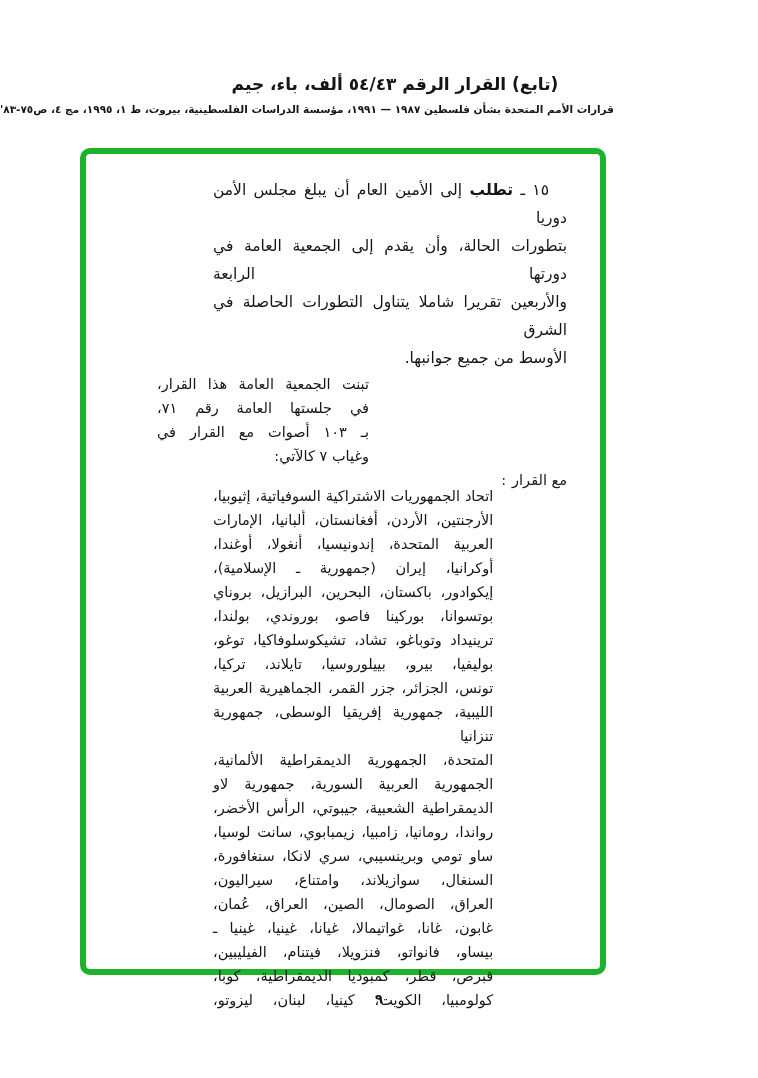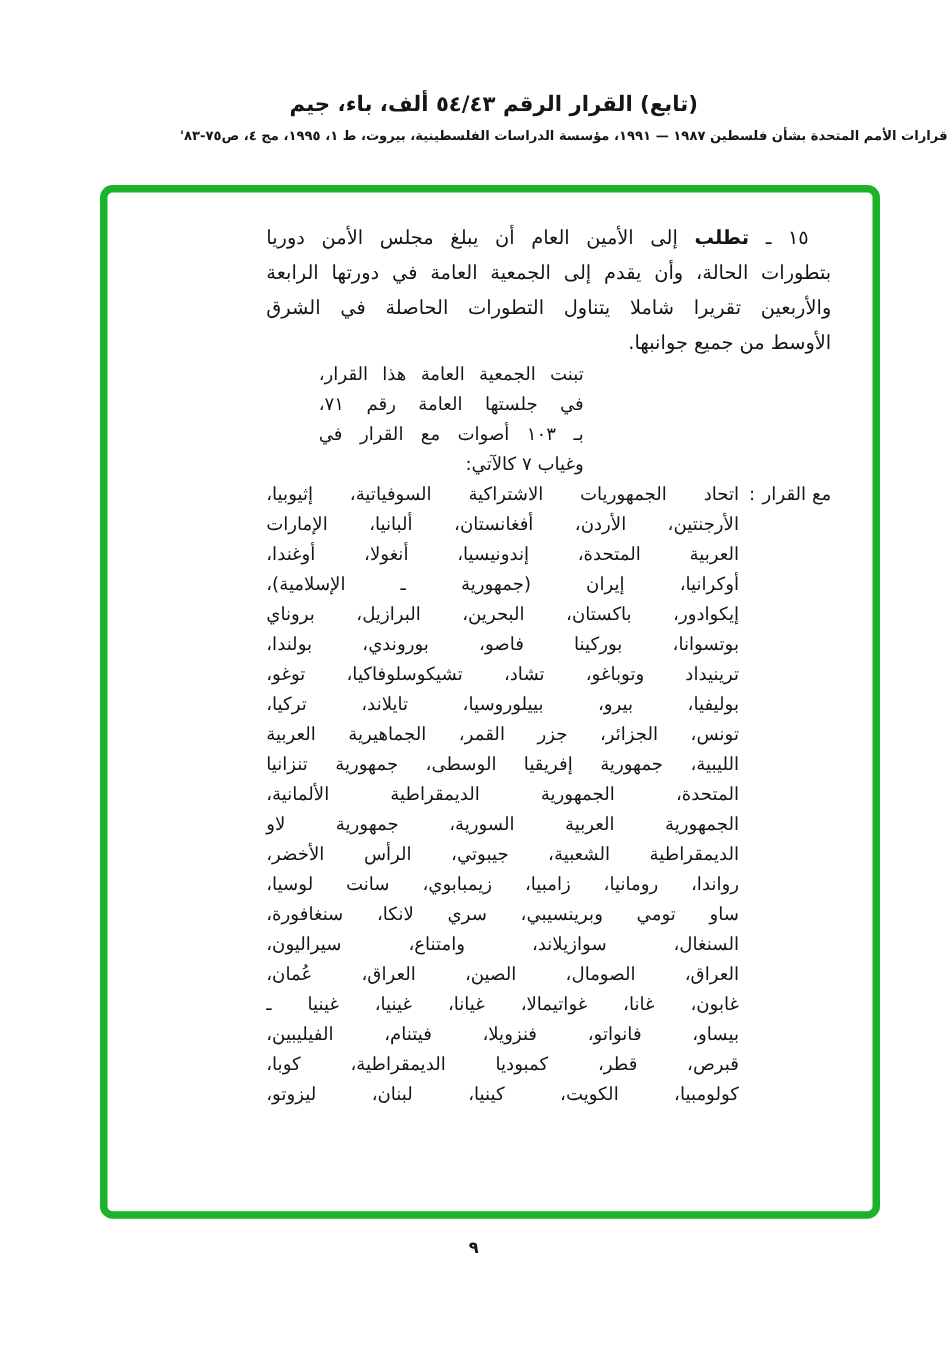--- a/index.html
+++ b/index.html
@@ -1,41 +1,41 @@
 <!DOCTYPE html>
 <html><head>
 <meta charset="utf-8">
 <style>
   html,body{margin:0;padding:0;background:#ffffff;}
   .page{position:relative;width:758px;height:1078px;background:#ffffff;
         font-family:"DejaVu Sans",sans-serif;color:#151515;overflow:hidden;}
 
   .doc-title{position:absolute;top:74px;left:16px;width:100%;text-align:center;
              direction:rtl;font-weight:bold;font-size:17px;letter-spacing:0;}
-  .doc-source{position:absolute;top:103px;left:0;width:100%;text-align:right;
+  .doc-source{position:absolute;top:103px;left:0;width:100%;text-align:left;
               direction:rtl;font-weight:bold;font-size:10.5px;}
 
-  .highlight-box{position:absolute;left:80px;top:148px;width:624px;height:827px;
+  .highlight-box{position:absolute;left:80px;top:148px;width:526px;height:827px;
                  box-sizing:border-box;border:6px solid #1cb32b;border-radius:10px;}
 
   .text-col{direction:rtl;padding:22px 33px 0 127px;}
 
   .p15{font-size:15.5px;line-height:28px;}
   .ln{text-align:justify;text-align-last:justify;}
   .ln.first{text-indent:18px;}
   .ln.last{text-align-last:right;}
   .bold-word{font-weight:bold;}
 
   .adoption{width:212px;margin:0 198px 0 16px;font-size:14.5px;line-height:24px;}
 
   .vote-row{display:flex;direction:rtl;align-items:flex-start;
             font-size:14.5px;line-height:24px;}
   .vote-label{flex:0 0 auto;margin-left:6px;white-space:nowrap;}
   .vote-colon{flex:0 0 auto;margin-left:8px;}
-  .vote-items{flex:1 1 auto;min-width:0;}
+  .vote-items{flex:1 1 auto;min-width:0;margin-top:16px;}
 
   .page-number{position:absolute;top:991px;left:0;width:100%;
                text-align:center;font-size:13px;font-weight:bold;}
 </style>
 </head>
 <body>
 
 <div class="page">
 
   <div class="doc-title">(تابع) القرار الرقم ٥٤/٤٣ ألف، باء، جيم</div>

